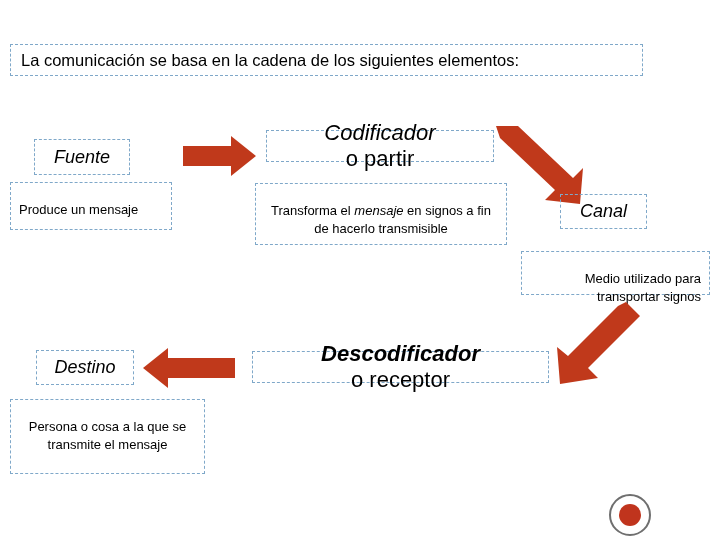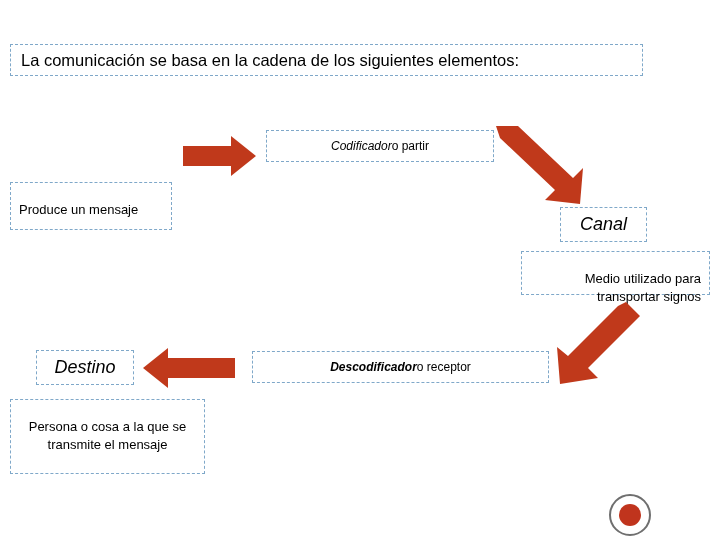--- a/index.html
+++ b/index.html
@@ -46,21 +46,22 @@
     align-items: center;
     justify-content: center;
     text-align: center;
     color: #000000;
   }
   .lbl-italic {
     font-style: italic;
     font-size: 18px;
   }
   .lbl-plain {
-    font-size: 12px;
+    font-size: 22px;
+    flex-direction: column;
   }
   .desc {
     position: absolute;
     box-sizing: border-box;
     font-size: 13px;
     line-height: 1.35;
     color: #000000;
     padding: 18px 8px;
   }
   .desc.center {
@@ -99,42 +100,46 @@
     font-style: italic;
   }
 </style>
 </head>
 <body>
 
 <div class="stage">
 
   <div class="box dashed title-box">La comunicación se basa en la cadena de los siguientes elementos:</div>
 
+  <div class="box dashed lbl lbl-italic" style="left:34px; top:131px; width:96px; height:36px;">Fuente</div>
 
   <div class="box dashed desc left" style="left:10px; top:174px; width:162px; height:48px;">Produce un mensaje</div>
 
   <div class="arrow" style="left:183px; top:128px; width:74px; height:40px;">
     <svg width="74" height="40" viewBox="0 0 74 40">
       <polygon points="0,10 48,10 48,0 73,20 48,40 48,30 0,30" fill="#C0391B"></polygon>
     </svg>
   </div>
 
   <div class="box dashed lbl lbl-plain" style="left:266px; top:122px; width:228px; height:32px;">
     <span style="font-style:italic;">Codificador</span>
       <span> o partir</span>
   </div>
 
+  <div class="box dashed desc center" style="left:255px; top:175px; width:252px; height:62px;">
+    <span>Transforma el </span><em class="inline-it">mensaje</em><span> en signos a fin de hacerlo transmisible</span>
+  </div>
 
   <div class="arrow" style="left:488px; top:118px; width:100px; height:80px;">
     <svg width="100" height="80" viewBox="0 0 100 80">
       <polygon points="8,0 30,0 85,52 95,42 92,78 57,74 67,64 12,12" fill="#C0391B"></polygon>
     </svg>
   </div>
 
-  <div class="box dashed lbl lbl-italic" style="left:560px; top:199px; width:87px; height:35px;">Canal</div>
+  <div class="box dashed lbl lbl-italic" style="left:560px; top:186px; width:87px; height:35px;">Canal</div>
 
   <div class="box dashed desc right" style="left:521px; top:243px; width:189px; height:44px;">Medio utilizado para transportar signos</div>
 
   <div class="arrow" style="left:552px; top:294px; width:90px; height:86px;">
     <svg width="90" height="86" viewBox="0 0 90 86">
       <polygon points="74,0 88,14 36,66 46,76 8,82 5,45 16,54 66,4" fill="#C0391B"></polygon>
     </svg>
   </div>
 
   <div class="box dashed lbl lbl-plain" style="left:252px; top:343px; width:297px; height:32px;">

